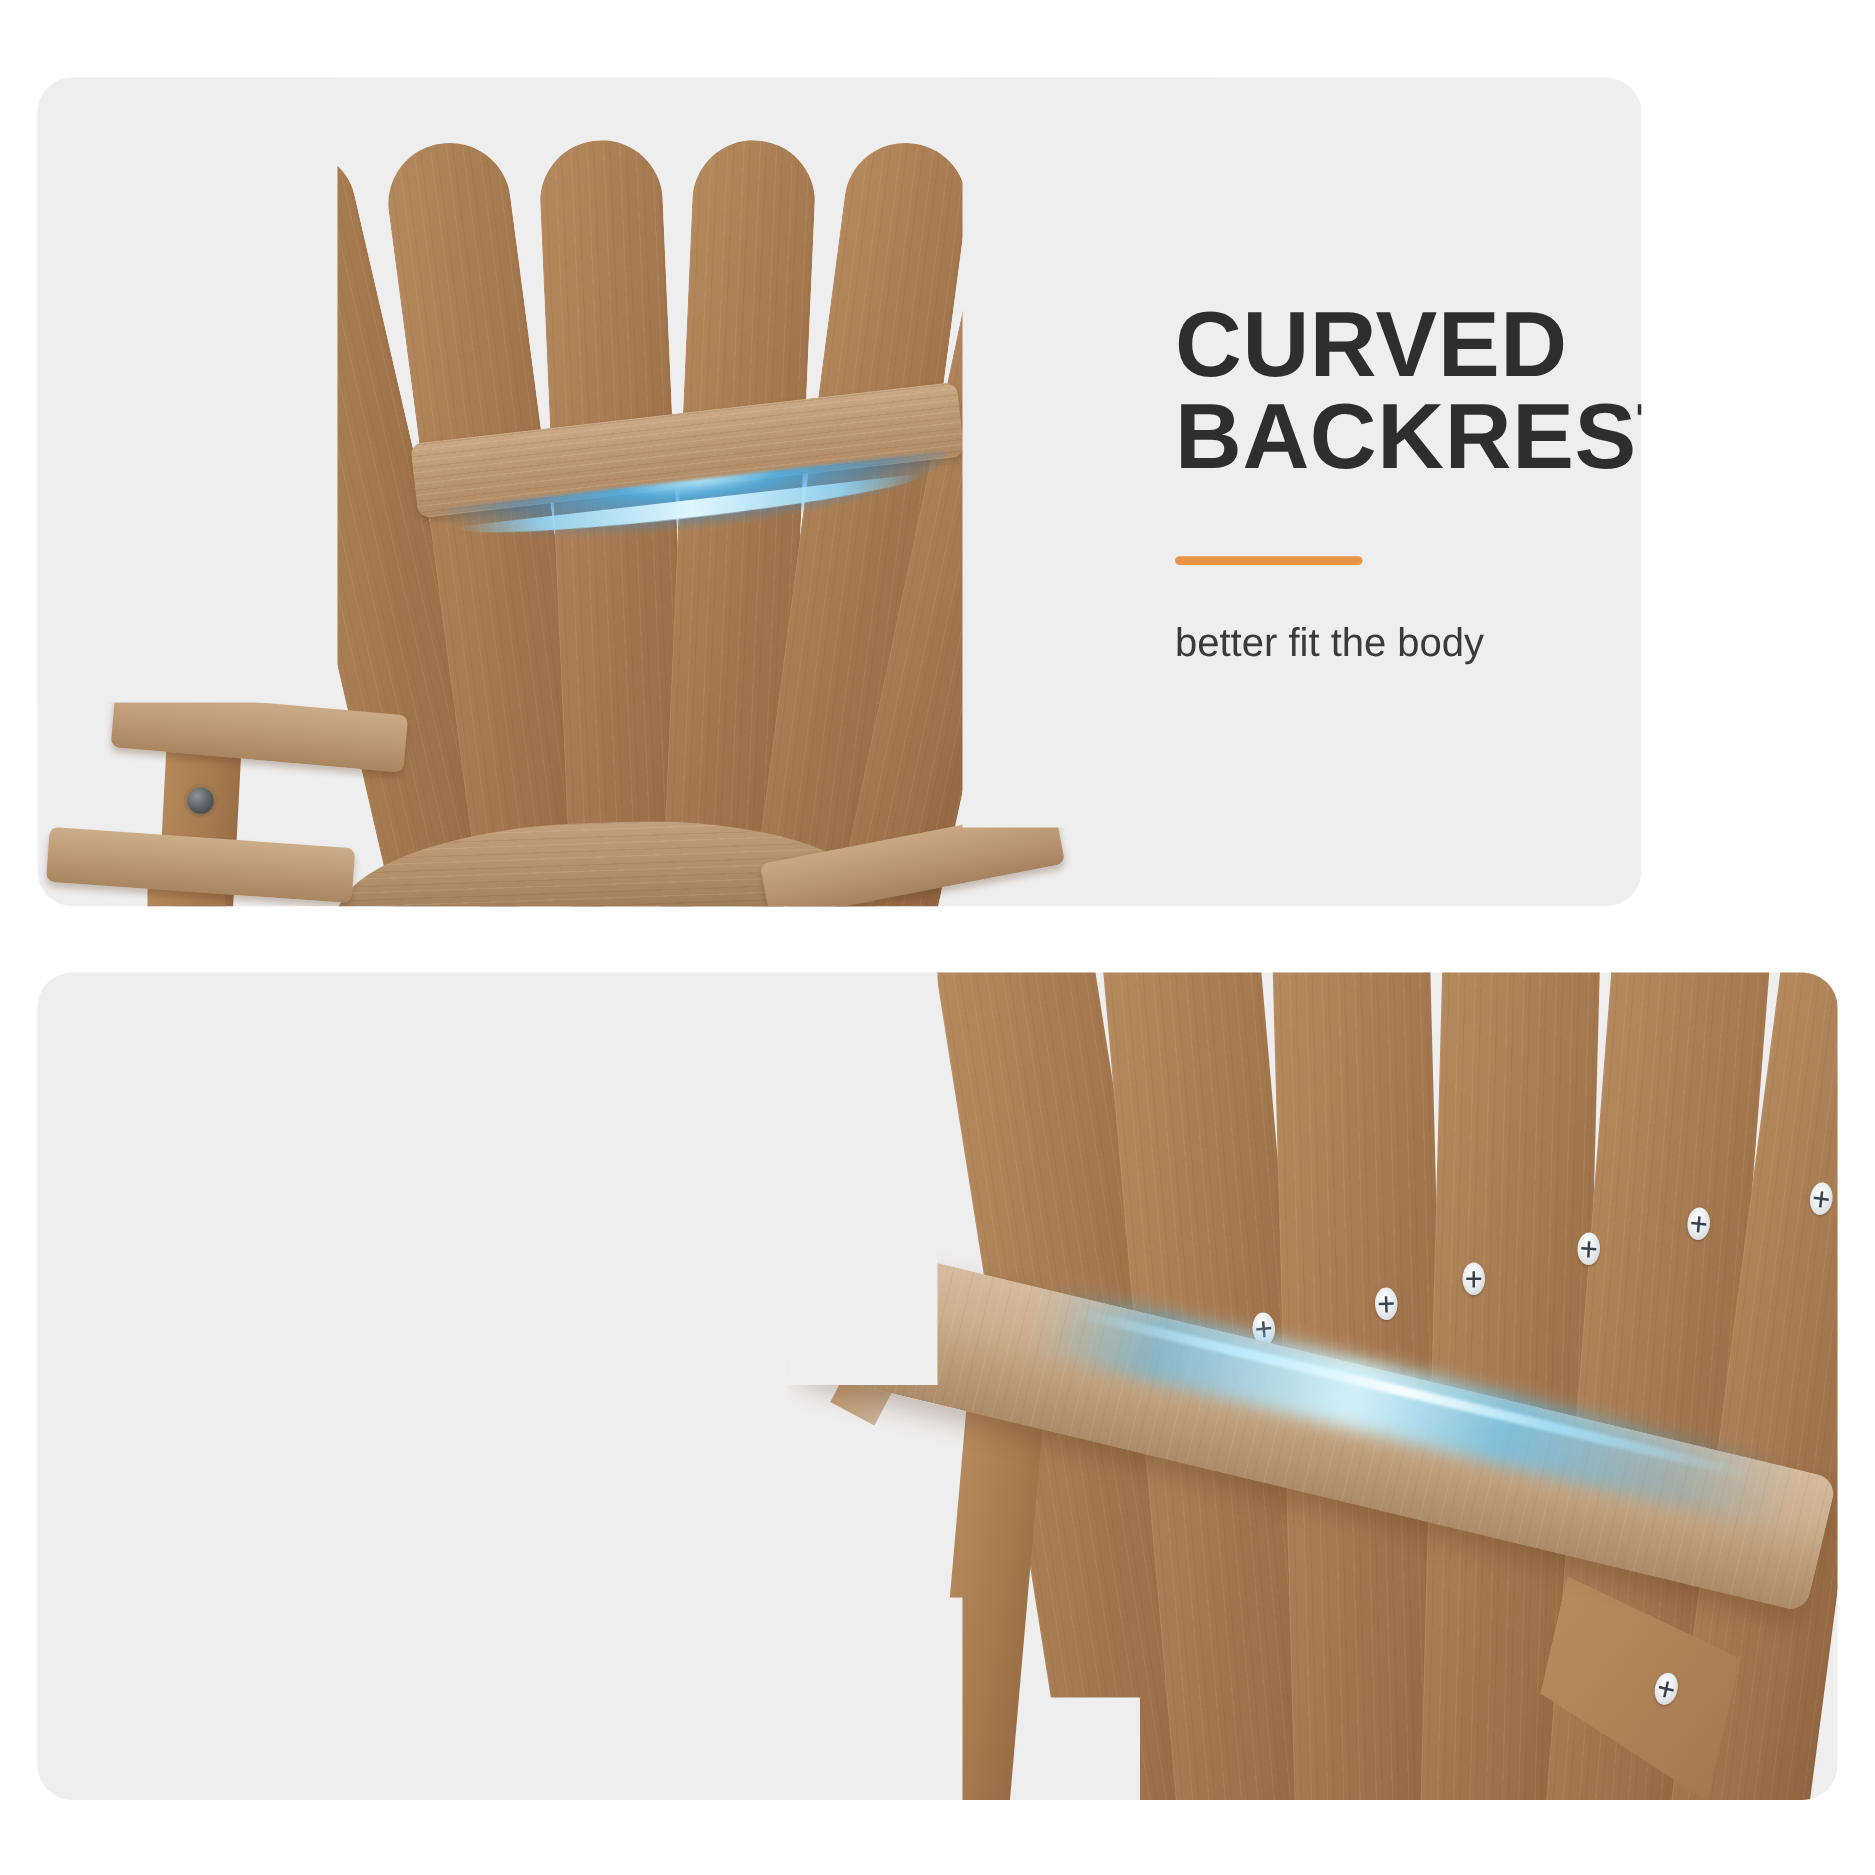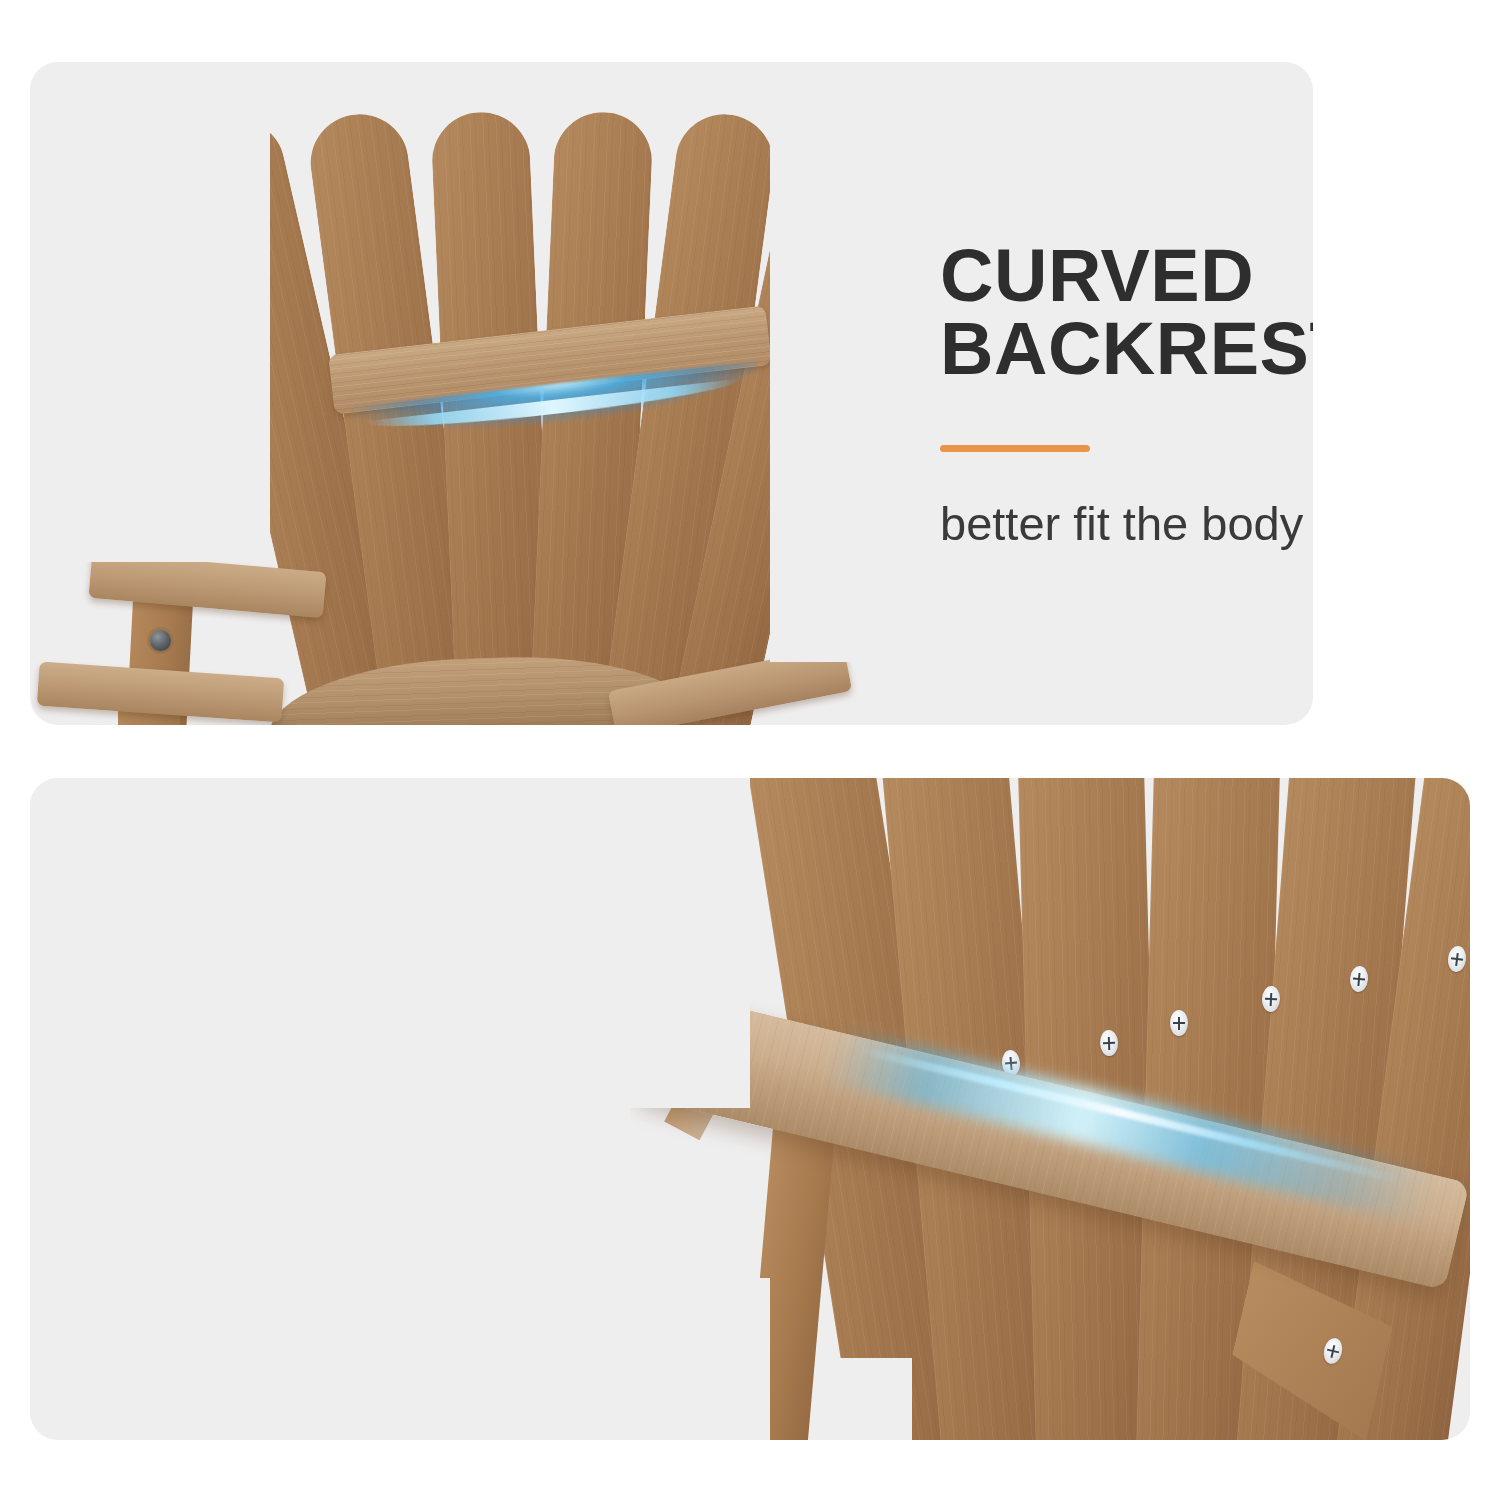--- a/index.html
+++ b/index.html
@@ -23,21 +23,21 @@
   .textblock{position:absolute;}
   .heading{
     font-size:74px;font-weight:bold;line-height:0.98;
     letter-spacing:0.5px;color:#2e2e2e;margin:0;
     white-space:pre-line;
   }
   .rule{
     height:7px;border-radius:4px;background:#e8954a;
   }
   .sub{
-    font-size:47px;color:#3a3a3a;margin:0;font-weight:normal;
+    font-size:32px;color:#3a3a3a;margin:0;font-weight:normal;
   }
   #text-top{left:910px;top:178px;width:520px;}
   #text-top .rule{width:150px;margin:60px 0 44px 0;}
 
   
   .wood{
     background:
       repeating-linear-gradient(90deg,
         rgba(255,255,255,0.055) 0px, rgba(255,255,255,0.055) 1px,
         rgba(0,0,0,0.0) 1px, rgba(0,0,0,0.0) 5px,

